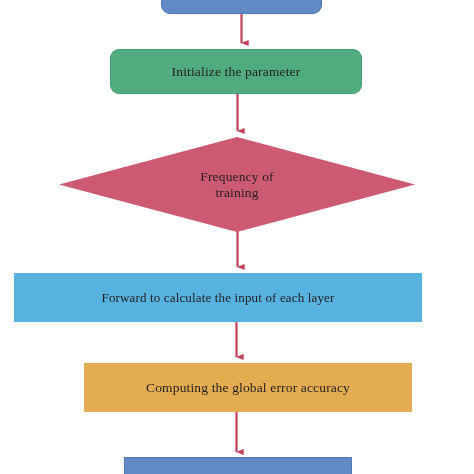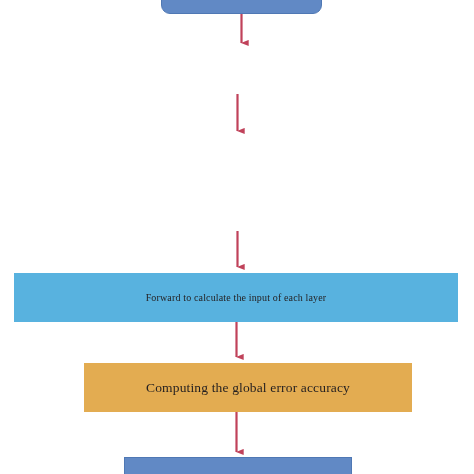--- a/index.html
+++ b/index.html
@@ -54,23 +54,23 @@
   
   #node-decision {
     left: 59px; top: 137px; width: 356px; height: 95px;
     background: #cb5a72;
     -webkit-clip-path: polygon(50% 0%, 100% 50%, 50% 100%, 0% 50%);
     clip-path: polygon(50% 0%, 100% 50%, 50% 100%, 0% 50%);
     font-size: 13.5px;
   }
 
   #node-forward {
-    left: 14px; top: 273px; width: 444px; height: 49px;
+    left: 14px; top: 273px; width: 408px; height: 49px;
     background: #58b2df;
-    font-size: 10px;
+    font-size: 13px;
   }
 
   #node-error {
     left: 84px; top: 363px; width: 328px; height: 49px;
     background: #e3ac51;
     font-size: 13.5px;
   }
 
   #node-end {
     left: 124px; top: 457px; width: 228px; height: 36px;
@@ -125,21 +125,28 @@
 
     <g>
       <line x1="236.5" y1="412" x2="236.5" y2="452" stroke="#c0425a" stroke-width="2.2" marker-end="url(#arrowhead)"></line>
     </g>
   </svg>
 
   <div class="node rounded" id="node-start">
     <span class="node-label"></span>
   </div>
 
+  <div class="node rounded" id="node-init">
+    <span class="node-label">Initialize the parameter</span>
+  </div>
 
+  <div class="node" id="node-decision">
+    <span class="node-label">Frequency of
+training</span>
+  </div>
 
   <div class="node" id="node-forward">
     <span class="node-label">Forward to calculate the input of each layer</span>
   </div>
 
   <div class="node" id="node-error">
     <span class="node-label">Computing the global error accuracy</span>
   </div>
 
   <div class="node" id="node-end">

